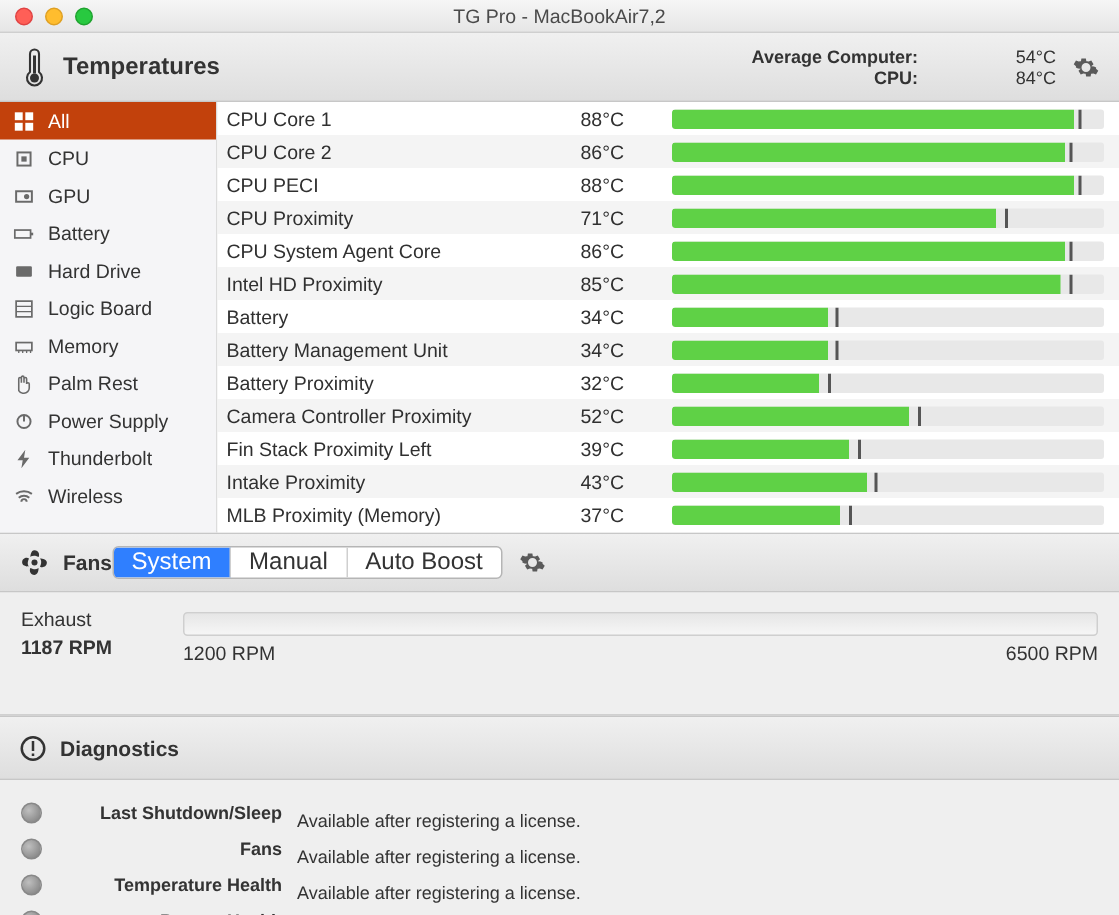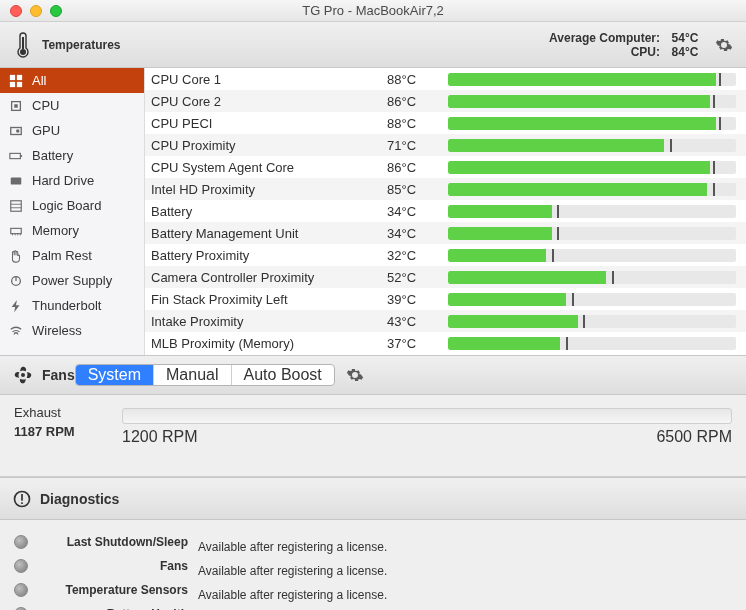--- a/index.html
+++ b/index.html
@@ -30,28 +30,28 @@
   font-size: 13px; color:#4a4a4a; font-weight:500;
 }
 .section-header {
   height: 46px;
   background: linear-gradient(#f0f0f0, #dedede);
   border-bottom: 1px solid #c7c7c7;
   display:flex; align-items:center;
   padding: 0 12px;
 }
 .section-header .icon-slot { width:22px; display:flex; justify-content:center; }
-.section-header .label { font-weight:700; font-size:12px; margin-left:8px; color:#333;}
+.section-header .label { font-weight:700; font-size:16px; margin-left:8px; color:#333;}
 .section-header .spacer { flex:1; }
 .avg-block {
   text-align:right; font-size:12px; line-height:14px; color:#333; margin-right:10px;
 }
 .avg-block .row { display:flex; justify-content:flex-end; gap:6px;}
 .avg-block .lbl { font-weight:700; }
-.avg-block .val { font-weight:700; width:38px; text-align:center;}
+.avg-block .val { font-weight:400; width:38px; text-align:right;margin-left:48px;}
 .gear {
   width:20px; height:20px; display:flex; align-items:center; justify-content:center;
   color:#5a5a5a; cursor:pointer;
 }
 .body-row { display:flex; height:287px; }
 .sidebar {
   width:145px; background:#f5f5f7; border-right:1px solid #dcdcdc;
   overflow:hidden;
 }
 .sidebar-item {
@@ -101,21 +101,21 @@
   display:flex; gap:18px; border-bottom:1px solid #d0d0d0;
 }
 .fan-left { width:90px; font-size:13px; }
 .fan-left .name { color:#333; }
 .fan-left .rpm { font-weight:700; margin-top:4px; }
 .fan-right { flex:1; }
 .fan-slider {
   height:16px; background:linear-gradient(#e6e6e6,#f6f6f6);
   border:1px solid #cfcfcf; border-radius:3px; margin-top:3px;
 }
-.fan-labels { display:flex; justify-content:space-between; font-size:16px; color:#333; margin-top:4px;}
+.fan-labels { display:flex; justify-content:space-between; font-size:13px; color:#333; margin-top:4px;}
 .diag-header {
   height:43px; background:linear-gradient(#f0f0f0,#dedede);
   border-top:1px solid #c7c7c7; border-bottom:1px solid #c7c7c7;
   display:flex; align-items:center; padding:0 12px;
 }
 .diag-header .label { font-weight:700; font-size:14px; margin-left:8px;}
 .diag-body { padding:10px 14px; background:#efefef; }
 .diag-row { display:flex; align-items:center; height:24px; gap:10px; }
 .diag-dot {
   width:14px; height:14px; border-radius:50%;
@@ -430,21 +430,21 @@
       <div class="diag-label">Last Shutdown/Sleep</div>
       <div class="diag-value">Available after registering a license.</div>
     </div>
     <div class="diag-row">
       <div class="diag-dot"></div>
       <div class="diag-label">Fans</div>
       <div class="diag-value">Available after registering a license.</div>
     </div>
     <div class="diag-row">
       <div class="diag-dot"></div>
-      <div class="diag-label">Temperature Sensors</div>
+      <div class="diag-label">Temperature Health</div>
       <div class="diag-value">Available after registering a license.</div>
     </div>
     <div class="diag-row">
       <div class="diag-dot"></div>
       <div class="diag-label">Battery Health</div>
       <div class="diag-value">Available after registering a license.</div>
     </div>
   </div>
 
 </body></html>

